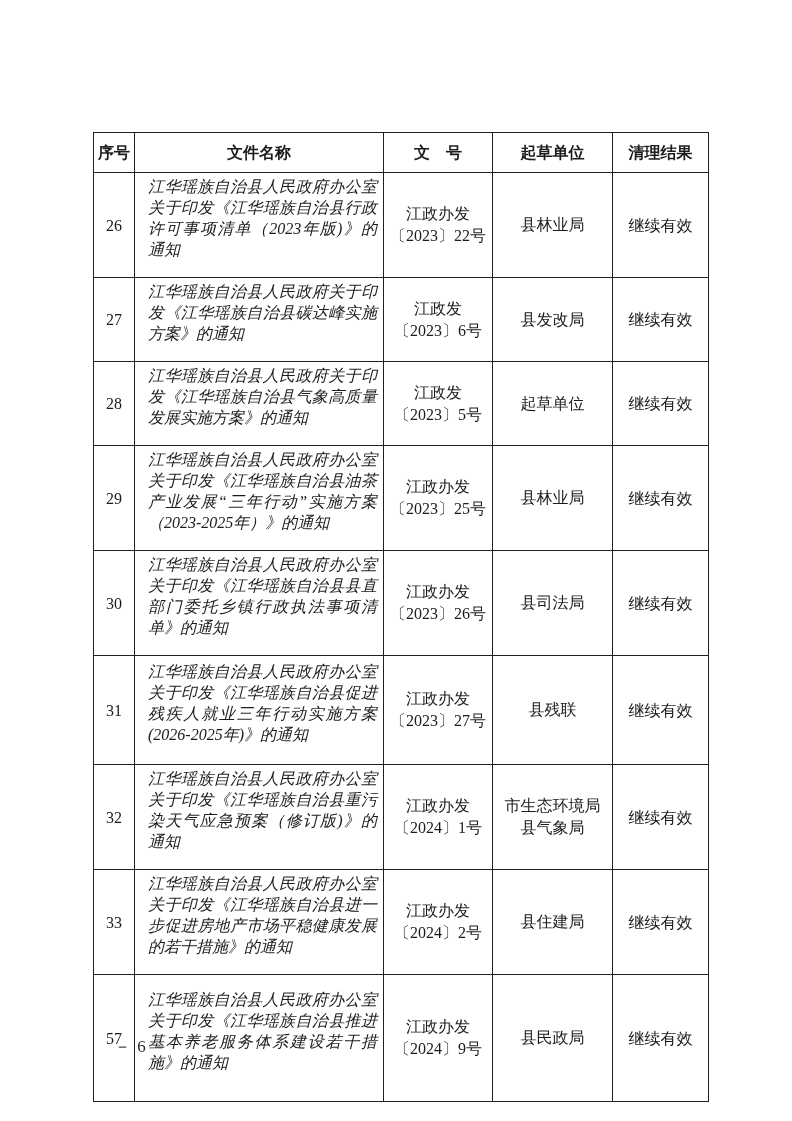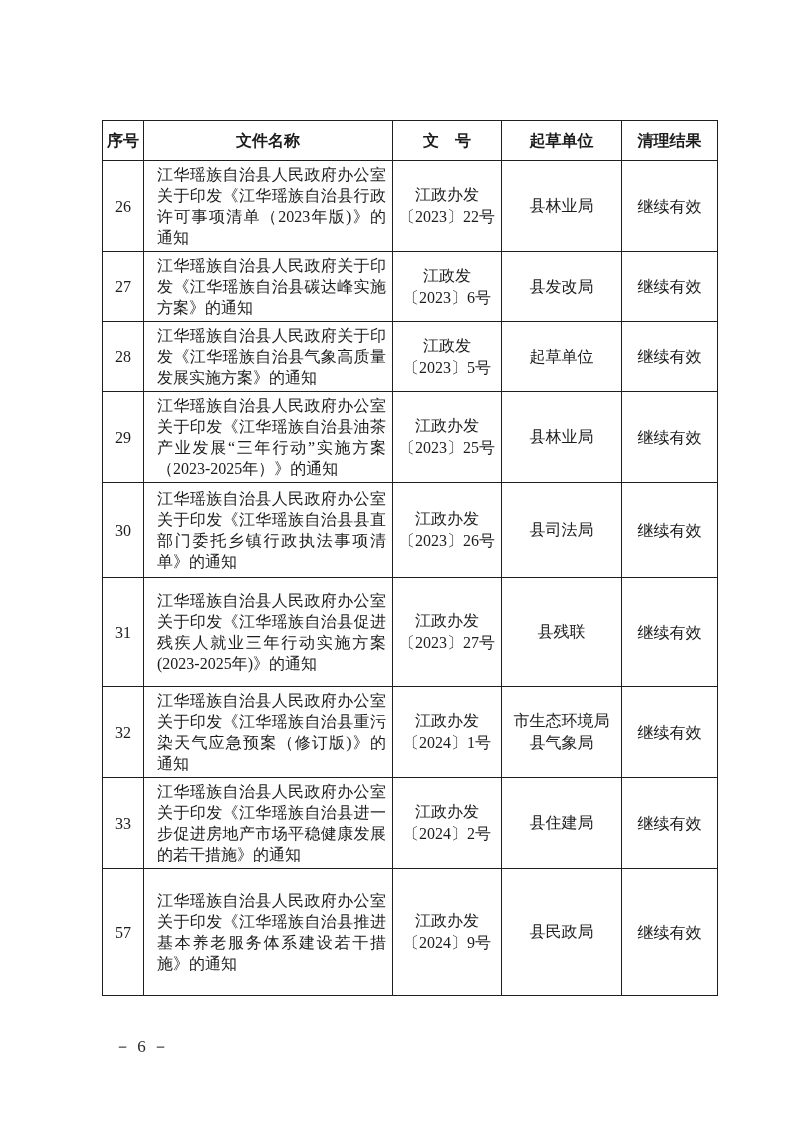--- a/index.html
+++ b/index.html
@@ -11,25 +11,24 @@
     position: relative;
     width: 792px;
     height: 1121px;
     overflow: hidden;
     font-family: "Liberation Serif", "DejaVu Serif", serif;
     color: #1c1c1c;
   }
   .doc-table {
     position: absolute;
     left: 93px;
-    top: 120px;
+    top: 132px;
     width: 615px;
     border-collapse: collapse;
     table-layout: fixed;
-    margin-left: 9px;
   }
   .doc-table th,
   .doc-table td {
     border: 1.6px solid #1f1f1f;
     vertical-align: middle;
     text-align: center;
     font-size: 16px;
     line-height: 21px;
     padding: 0;
     overflow: hidden;
@@ -39,22 +38,23 @@
     font-weight: bold;
     font-size: 16px;
     height: 39px;
   }
   td.serial-cell {
     font-family: "Liberation Serif", serif;
     font-size: 16px;
   }
   td.file-name-cell {
     text-align: justify;
-    padding: 3px 6px 3px 13px;
+    padding: 3px 6px 17px 13px;
     line-height: 21px;
+    font-style: italic;
   }
   td.doc-number-cell,
   td.unit-cell {
     white-space: pre-line;
     line-height: 22px;
   }
   .page-number {
     position: absolute;
     left: 114px;
     top: 1035px;
@@ -119,21 +119,21 @@
       <tr style="height: 95px;">
         <td class="serial-cell">30</td>
         <td class="file-name-cell">江华瑶族自治县人民政府办公室关于印发《江华瑶族自治县县直部门委托乡镇行政执法事项清单》的通知</td>
         <td class="doc-number-cell">江政办发
 〔2023〕26号</td>
         <td class="unit-cell">县司法局</td>
         <td class="result-cell">继续有效</td>
       </tr>
       <tr style="height: 109px;">
         <td class="serial-cell">31</td>
-        <td class="file-name-cell">江华瑶族自治县人民政府办公室关于印发《江华瑶族自治县促进残疾人就业三年行动实施方案(2023-2025年)》的通知</td>
+        <td class="file-name-cell">江华瑶族自治县人民政府办公室关于印发《江华瑶族自治县促进残疾人就业三年行动实施方案(2026-2025年)》的通知</td>
         <td class="doc-number-cell">江政办发
 〔2023〕27号</td>
         <td class="unit-cell">县残联</td>
         <td class="result-cell">继续有效</td>
       </tr>
       <tr style="height: 85px;">
         <td class="serial-cell">32</td>
         <td class="file-name-cell">江华瑶族自治县人民政府办公室关于印发《江华瑶族自治县重污染天气应急预案（修订版)》的通知</td>
         <td class="doc-number-cell">江政办发
 〔2024〕1号</td>

